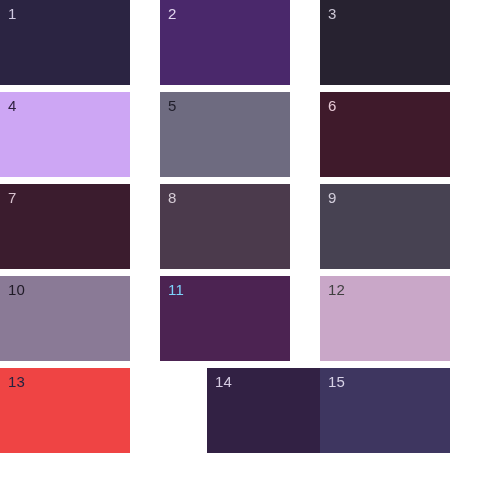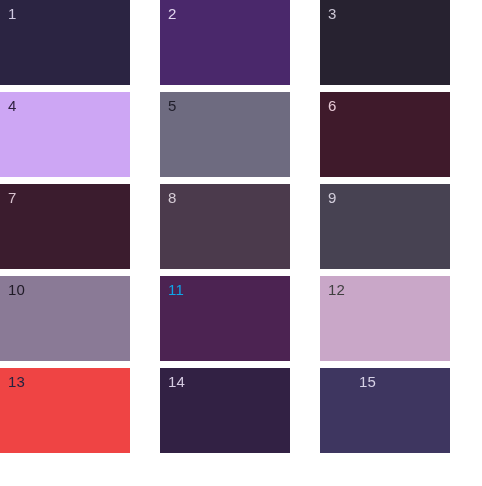--- a/index.html
+++ b/index.html
@@ -75,27 +75,27 @@
     <div class="swatch" style="background: rgb(75, 58, 76); width: 130px; height: 85px;">
       <span class="swatch-label" style="color: rgb(214, 204, 214);">8</span>
     </div>
     <div class="swatch" style="background: rgb(71, 66, 82); width: 130px; height: 85px;">
       <span class="swatch-label" style="color: rgb(210, 205, 219);">9</span>
     </div>
     <div class="swatch" style="background: rgb(138, 122, 150); width: 130px; height: 85px;">
       <span class="swatch-label" style="color: rgb(31, 26, 38);">10</span>
     </div>
     <div class="swatch" style="background: rgb(76, 35, 82); width: 130px; height: 85px;">
-      <span class="swatch-label" style="color: #0ea5e9;">11</span>
+      <span class="swatch-label" style="color: #7dd3fc;">11</span>
     </div>
     <div class="swatch" style="background: rgb(201, 167, 200); width: 130px; height: 85px;">
       <span class="swatch-label" style="color: #404040;">12</span>
     </div>
     <div class="swatch" style="background: #ef4444; width: 130px; height: 85px;">
       <span class="swatch-label" style="color: rgb(35, 35, 64);">13</span>
     </div>
-    <div class="swatch" style="background: rgb(50, 33, 68); width: 130px; height: 85px;">
+    <div class="swatch" style="background: rgb(50, 33, 68); width: 130px; height: 85px; margin-left: 47px;">
       <span class="swatch-label" style="color: rgb(213, 203, 226);">14</span>
     </div>
     <div class="swatch" style="background: rgb(62, 54, 96); width: 130px; height: 85px;">
-      <span class="swatch-label" style="color: rgb(215, 210, 230); margin-left: 31px;">15</span>
+      <span class="swatch-label" style="color: rgb(215, 210, 230);">15</span>
     </div>
   </div>
 
 </body></html>

